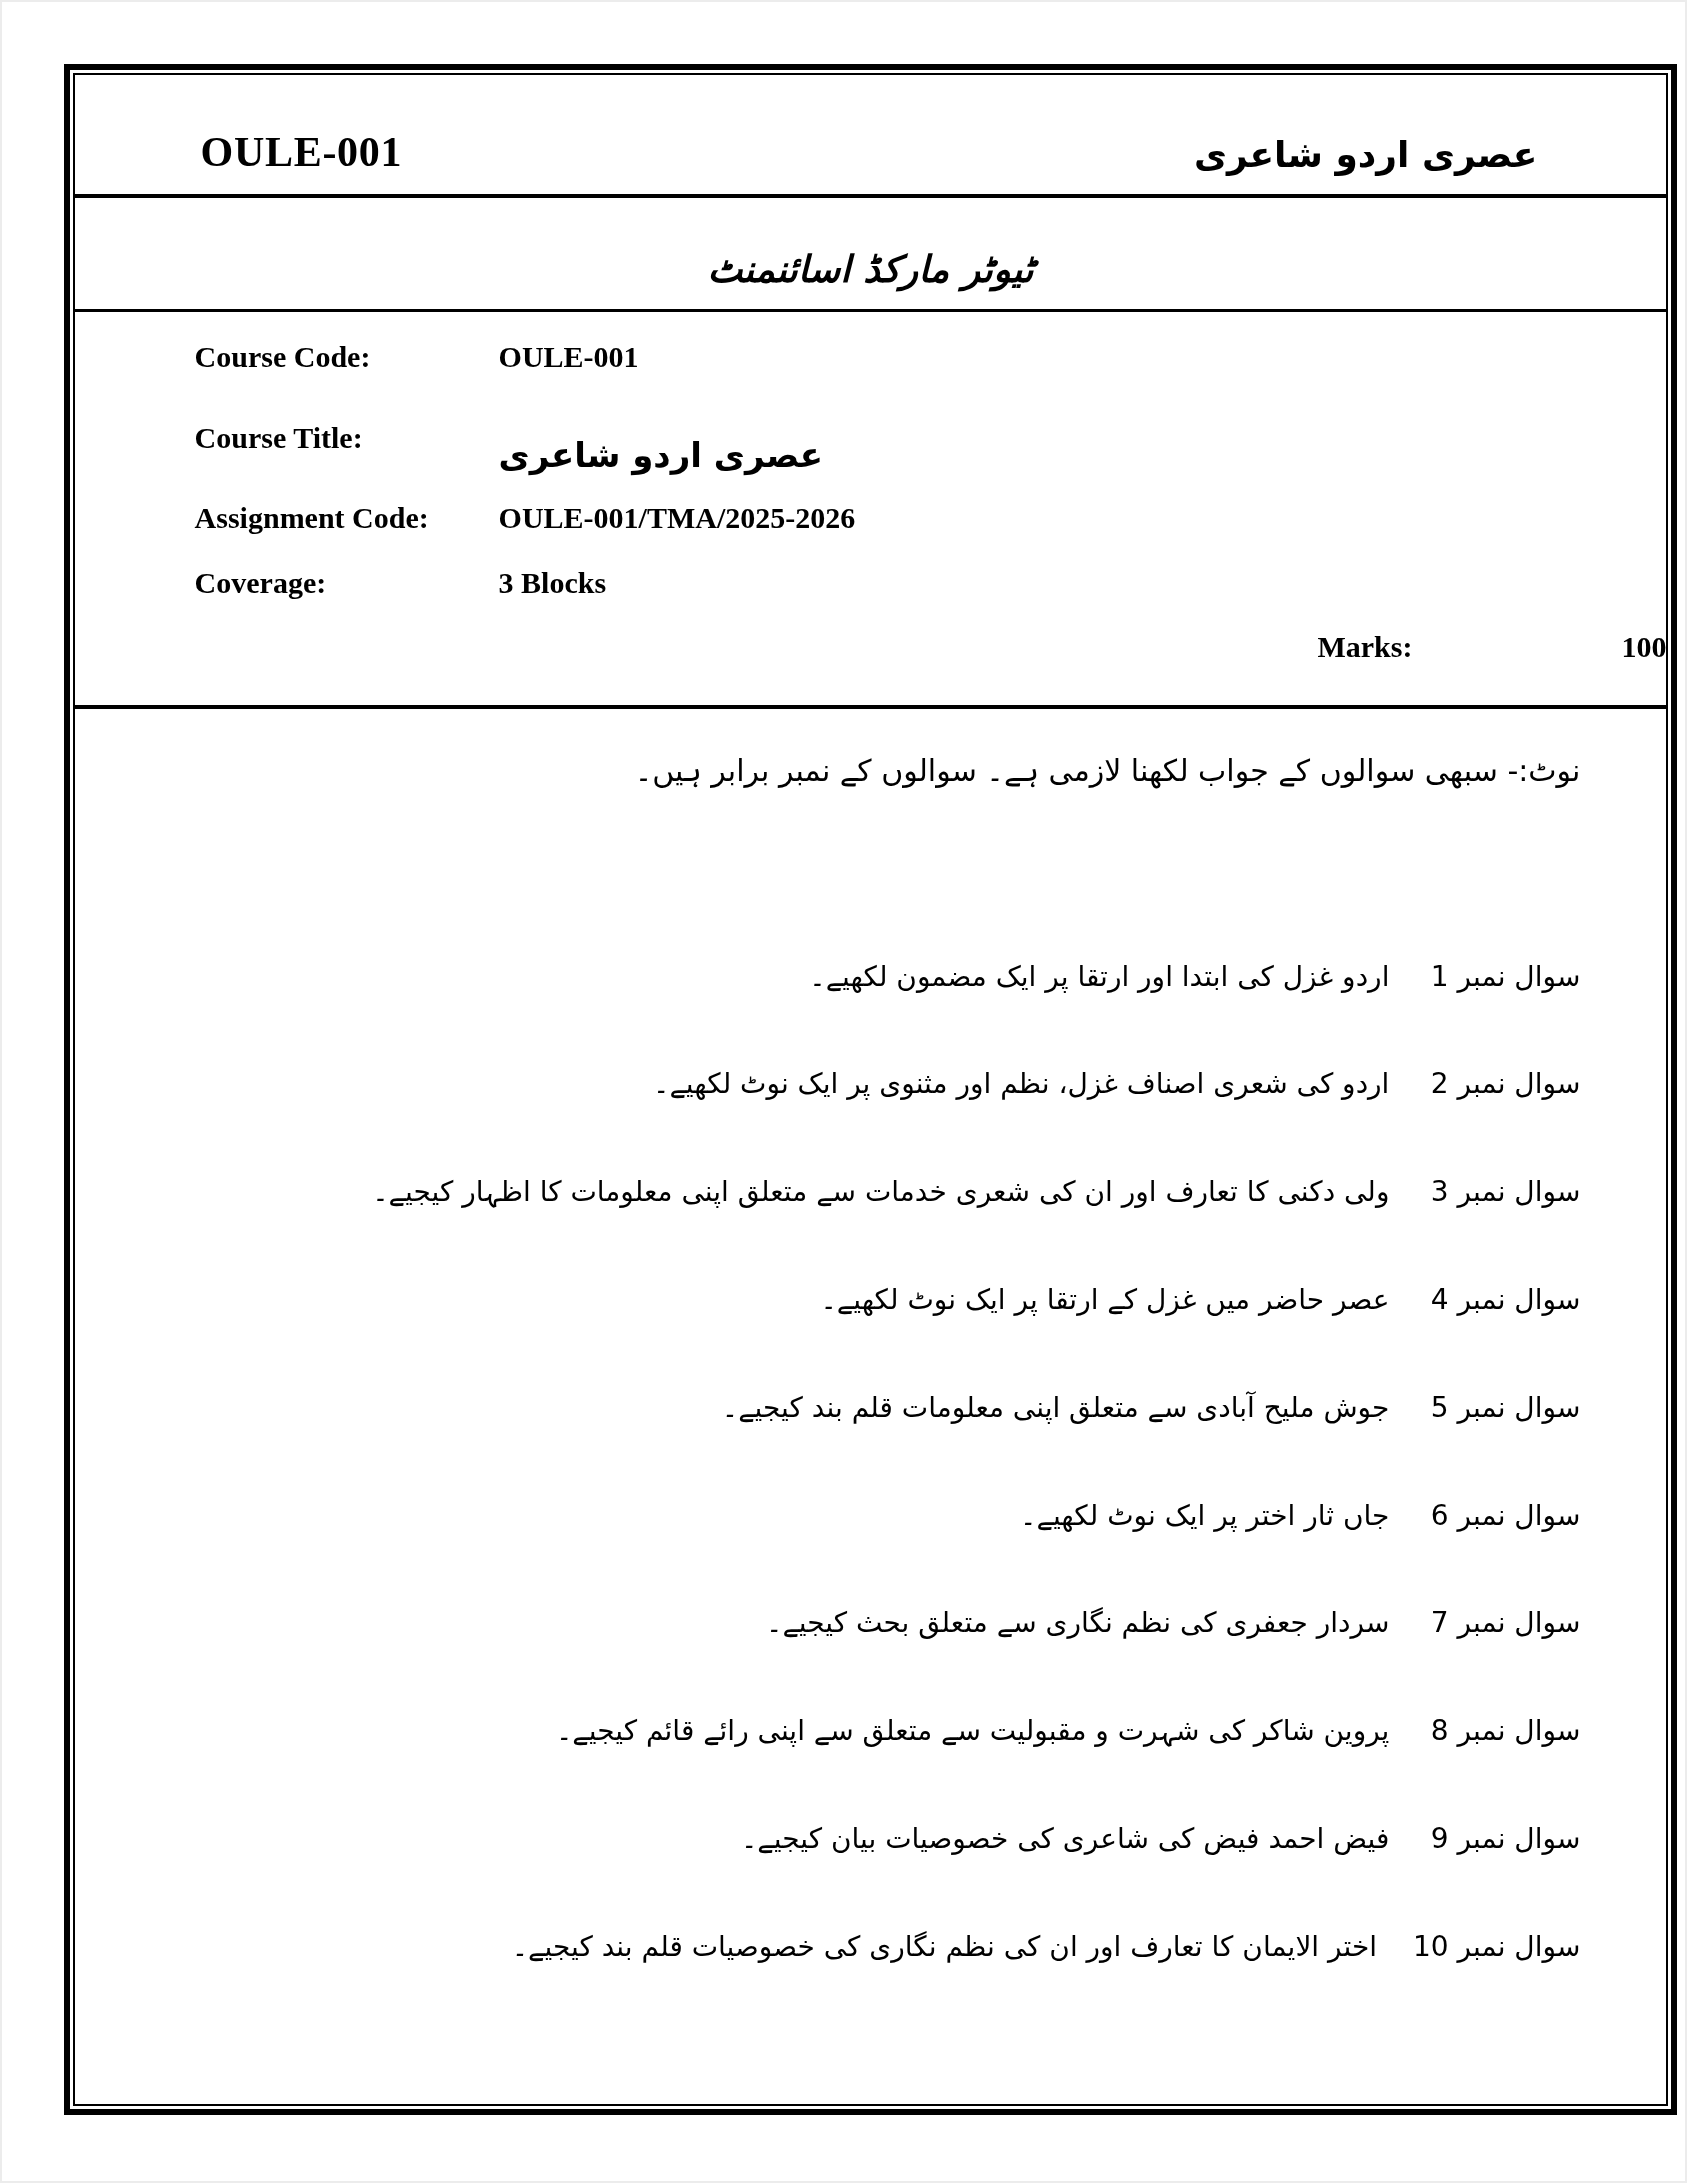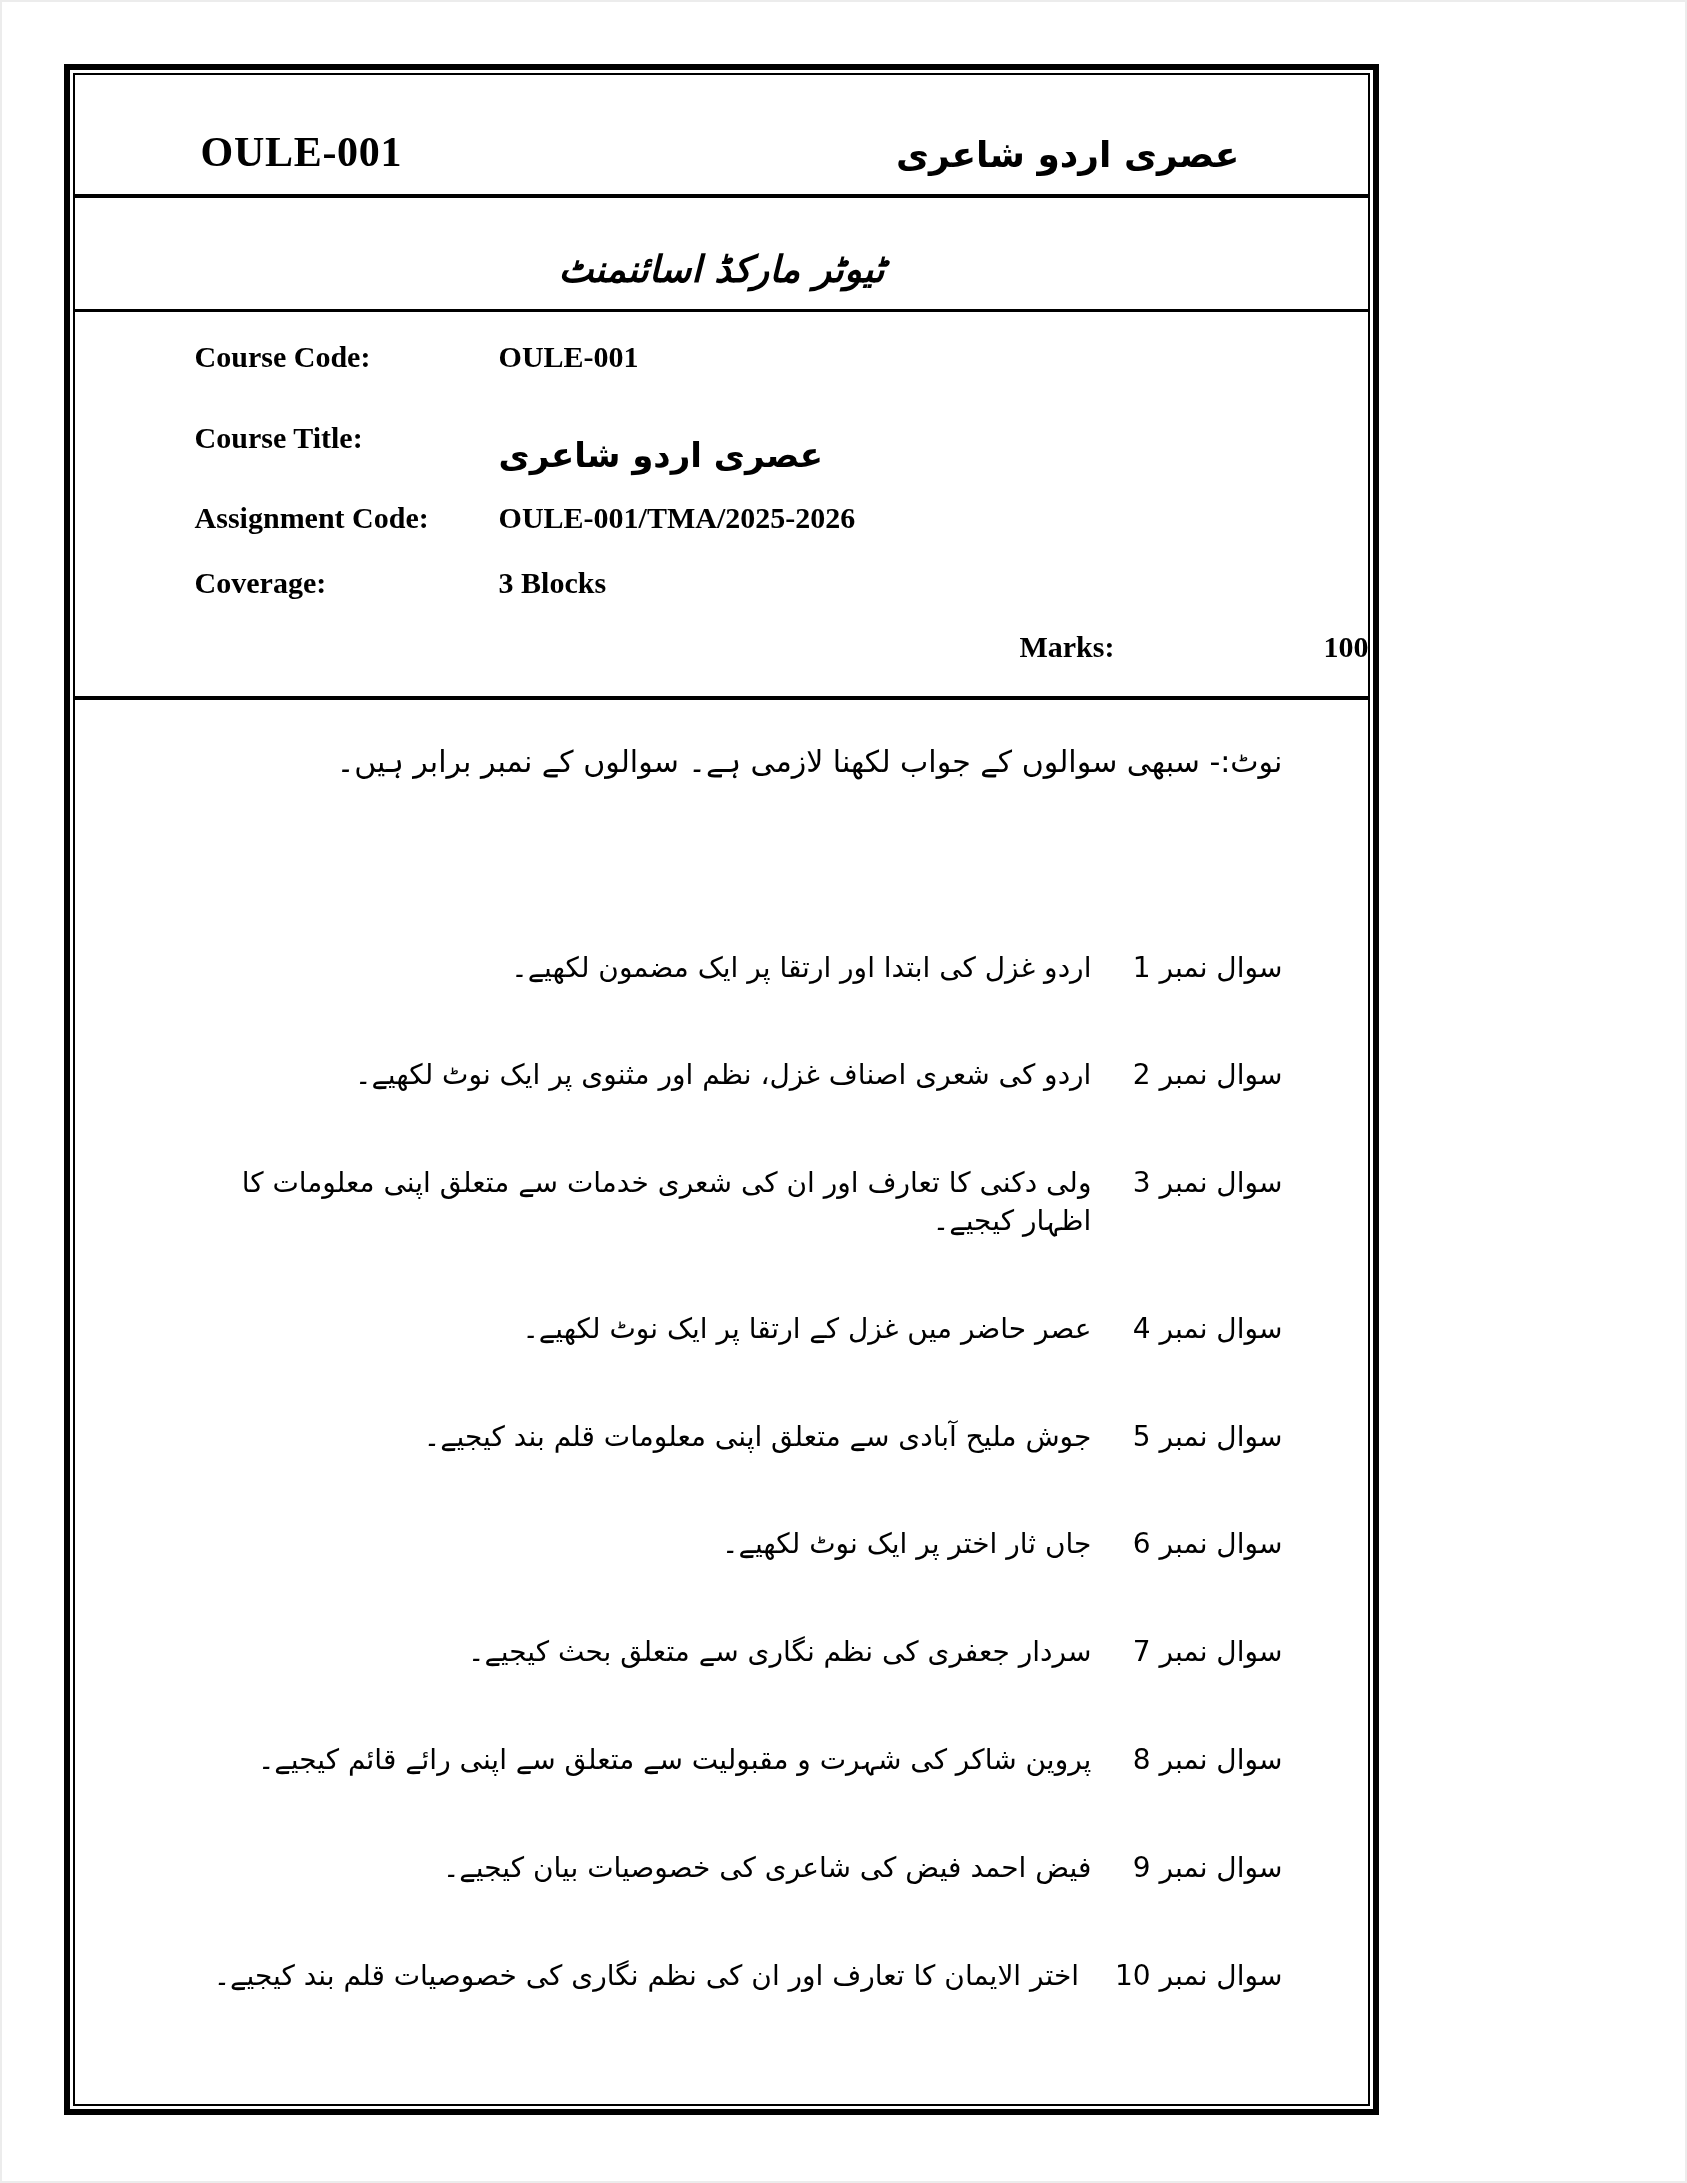--- a/index.html
+++ b/index.html
@@ -20,21 +20,21 @@
     position: absolute;
     inset: 0;
     background: #ffffff;
     box-shadow: inset 0 0 0 2px #ececec;
   }
   
   .frame {
     position: absolute;
     left: 64px;
     top: 64px;
-    width: 1315px;
+    width: 1613px;
     height: 2051px;
     box-sizing: border-box;
     border: 6px solid #000;
   }
   .frame-inner {
     position: absolute;
     inset: 2.6px;
     border: 2px solid #000;
     overflow: hidden;
   }
@@ -65,21 +65,21 @@
   }
   .assignment-title {
     text-align: center;
     font-size: 37px;
     font-weight: bold;
     padding: 16px 0 18.5px 0;
     font-style: italic;
   }
   
   .course-info {
-    padding: 24px 0 28px 120px;
+    padding: 24px 0 37px 120px;
   }
   .info-row {
     display: flex;
     align-items: center;
     min-height: 42px;
     margin-bottom: 22.5px;
   }
   .info-row:last-child {
     margin-bottom: 0;
     justify-content: flex-end;

